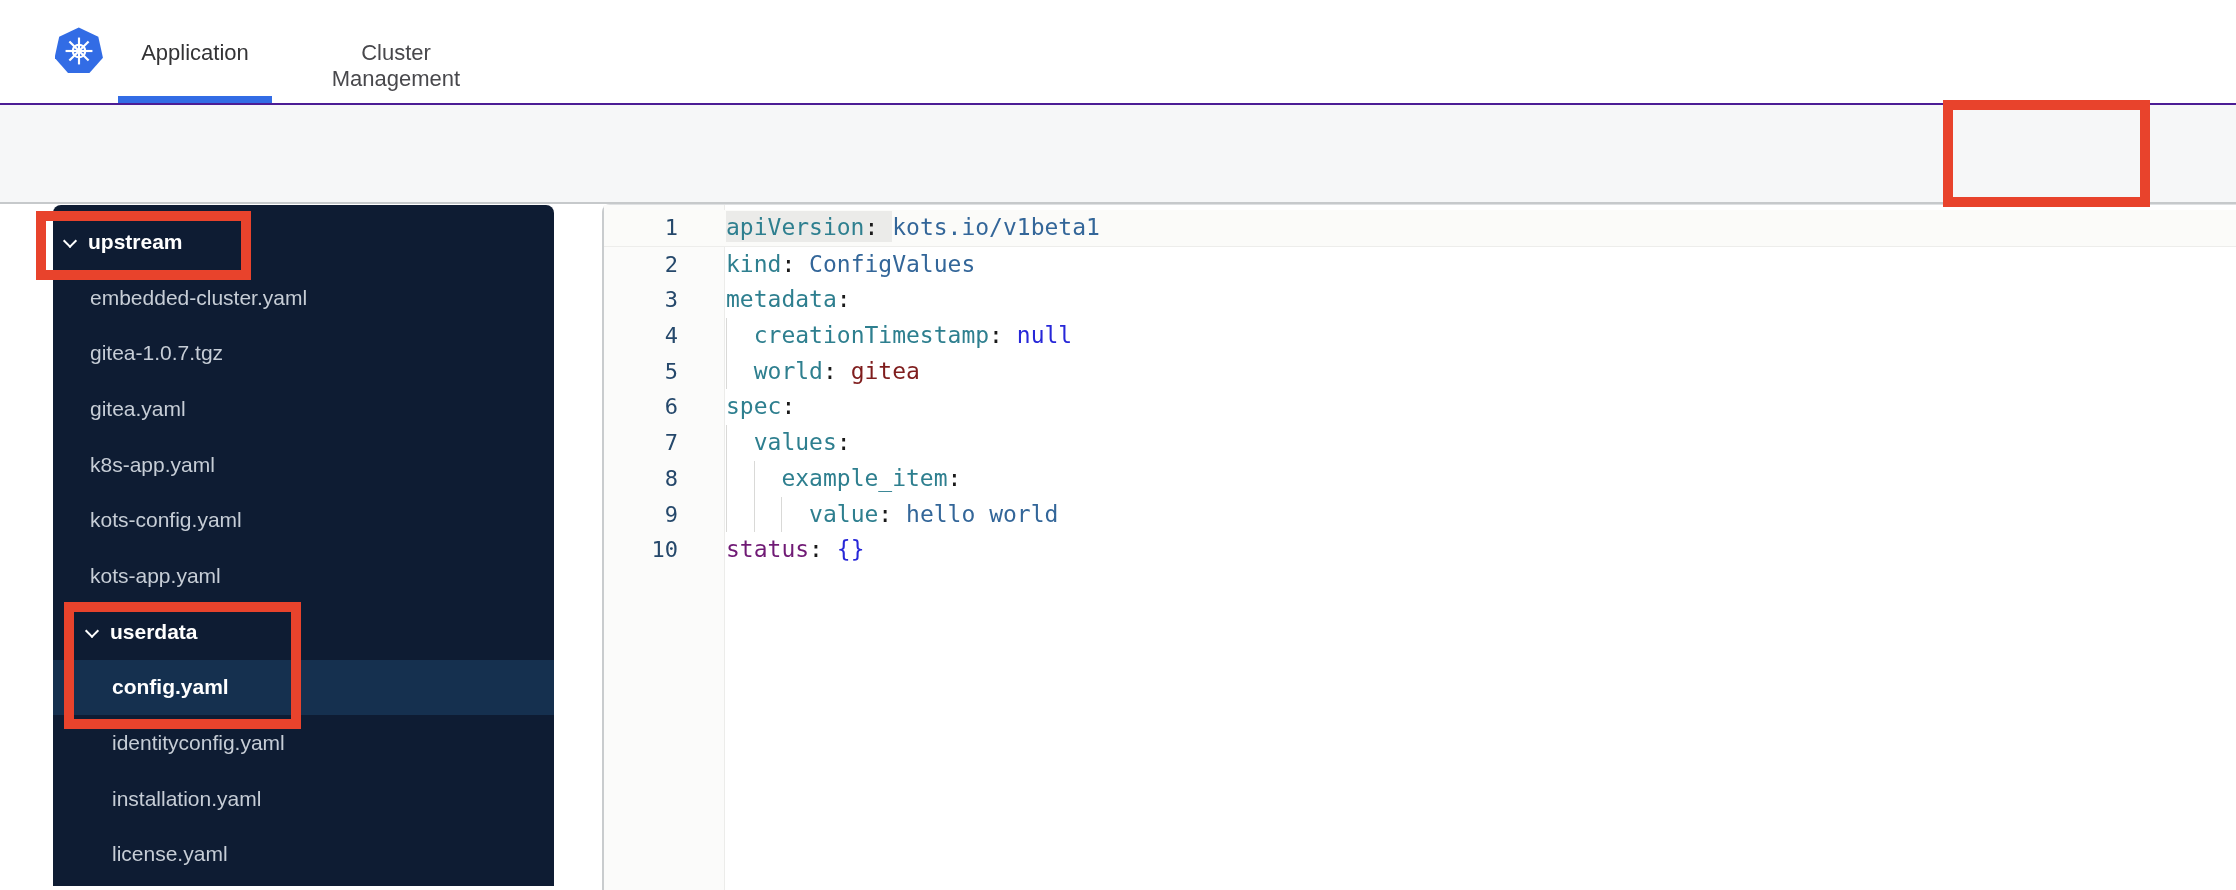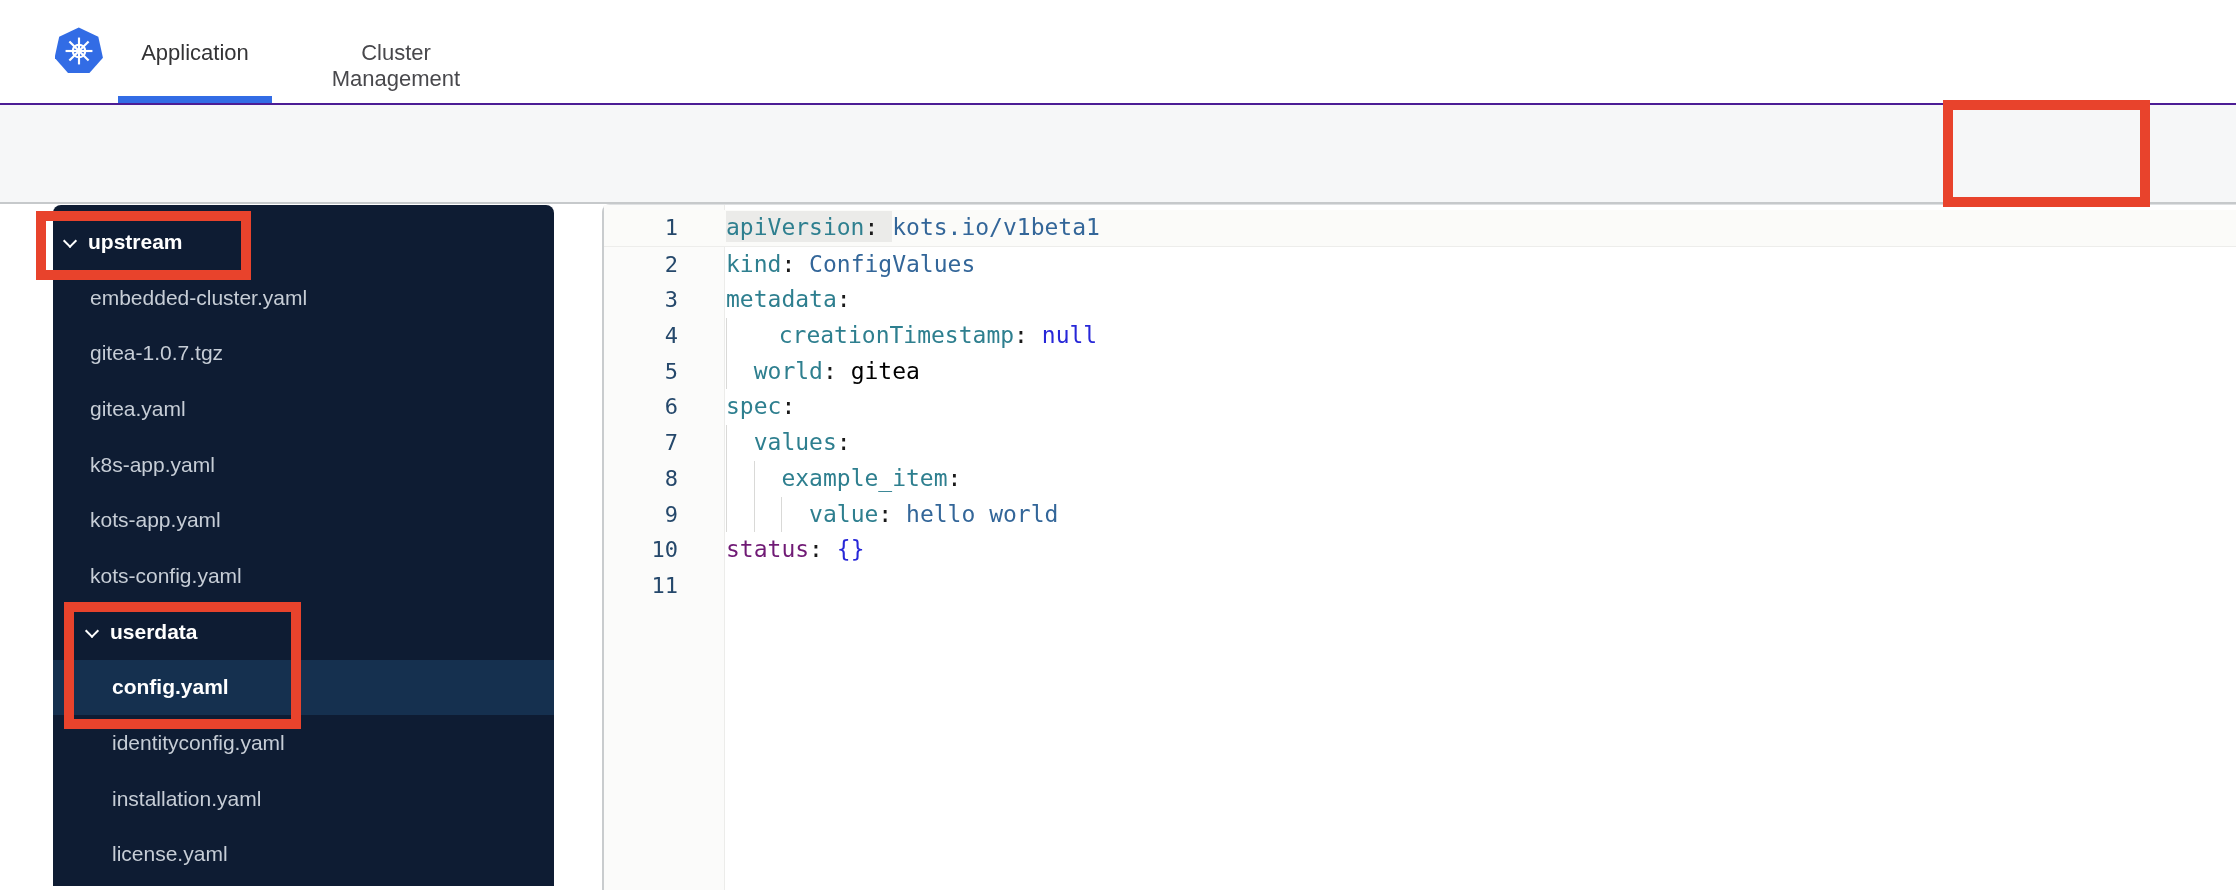--- a/index.html
+++ b/index.html
@@ -97,24 +97,24 @@
     <div class="tree-row file">
       <span class="label" style="margin-left: 37px;">gitea-1.0.7.tgz</span>
     </div>
     <div class="tree-row file">
       <span class="label" style="margin-left: 37px;">gitea.yaml</span>
     </div>
     <div class="tree-row file">
       <span class="label" style="margin-left: 37px;">k8s-app.yaml</span>
     </div>
     <div class="tree-row file">
-      <span class="label" style="margin-left: 37px;">kots-app.yaml</span>
+      <span class="label" style="margin-left: 37px;">kots-config.yaml</span>
     </div>
     <div class="tree-row file">
-      <span class="label" style="margin-left: 37px;">kots-config.yaml</span>
+      <span class="label" style="margin-left: 37px;">kots-app.yaml</span>
     </div>
     <div class="tree-row folder">
       <span class="chev" style="left: 33px;"></span>
       <span class="label" style="margin-left: 57px;">userdata</span>
     </div>
     <div class="tree-row file selected" style="background: rgb(21, 48, 79);">
       <span class="label" style="margin-left: 59px;">config.yaml</span>
     </div>
     <div class="tree-row file">
       <span class="label" style="margin-left: 59px;">identityconfig.yaml</span>
@@ -126,26 +126,25 @@
       <span class="label" style="margin-left: 59px;">license.yaml</span>
     </div>
   </div>
 
 <div class="file-viewer">
   <div class="gutter-bg"></div>
   <div class="code-area" id="codearea">
       <div class="code-line active"><span class="num" style="color: rgb(37, 72, 107);">1</span><span class="content"><span class="tok-sel" style="color: rgb(46, 127, 143);">apiVersion</span><span class="tok-sel" style="color: rgb(26, 26, 26);">: </span><span style="color: rgb(51, 102, 153);">kots.io/v1beta1</span></span></div>
       <div class="code-line"><span class="num" style="color: rgb(37, 72, 107);">2</span><span class="content"><span style="color: rgb(46, 127, 143);">kind</span><span style="color: rgb(26, 26, 26);">: </span><span style="color: rgb(51, 102, 153);">ConfigValues</span></span></div>
       <div class="code-line"><span class="num" style="color: rgb(37, 72, 107);">3</span><span class="content"><span style="color: rgb(46, 127, 143);">metadata</span><span style="color: rgb(26, 26, 26);">:</span></span></div>
-      <div class="code-line"><span class="num" style="color: rgb(37, 72, 107);">4</span><span class="content"><span class="guide" style="left: 0ch;"></span>  <span style="color: rgb(46, 127, 143); margin-left: 25px;">creationTimestamp</span><span style="color: rgb(26, 26, 26);">: </span><span style="color: rgb(39, 39, 216);">null</span></span></div>
-      <div class="code-line"><span class="num" style="color: rgb(37, 72, 107);">5</span><span class="content"><span class="guide" style="left: 0ch;"></span>  <span style="color: rgb(46, 127, 143);">world</span><span style="color: rgb(26, 26, 26);">: </span><span style="color: #000000;">gitea</span></span></div>
+      <div class="code-line"><span class="num" style="color: rgb(37, 72, 107);">4</span><span class="content"><span class="guide" style="left: 0ch;"></span>  <span style="color: rgb(46, 127, 143);">creationTimestamp</span><span style="color: rgb(26, 26, 26);">: </span><span style="color: rgb(39, 39, 216);">null</span></span></div>
+      <div class="code-line"><span class="num" style="color: rgb(37, 72, 107);">5</span><span class="content"><span class="guide" style="left: 0ch;"></span>  <span style="color: rgb(46, 127, 143);">world</span><span style="color: rgb(26, 26, 26);">: </span><span style="color: #7f1d1d;">gitea</span></span></div>
       <div class="code-line"><span class="num" style="color: rgb(37, 72, 107);">6</span><span class="content"><span style="color: rgb(46, 127, 143);">spec</span><span style="color: rgb(26, 26, 26);">:</span></span></div>
       <div class="code-line"><span class="num" style="color: rgb(37, 72, 107);">7</span><span class="content"><span class="guide" style="left: 0ch;"></span>  <span style="color: rgb(46, 127, 143);">values</span><span style="color: rgb(26, 26, 26);">:</span></span></div>
       <div class="code-line"><span class="num" style="color: rgb(37, 72, 107);">8</span><span class="content"><span class="guide" style="left: 0ch;"></span><span class="guide" style="left: 2ch;"></span>    <span style="color: rgb(46, 127, 143);">example_item</span><span style="color: rgb(26, 26, 26);">:</span></span></div>
       <div class="code-line"><span class="num" style="color: rgb(37, 72, 107);">9</span><span class="content"><span class="guide" style="left: 0ch;"></span><span class="guide" style="left: 2ch;"></span><span class="guide" style="left: 4ch;"></span>      <span style="color: rgb(46, 127, 143);">value</span><span style="color: rgb(26, 26, 26);">: </span><span style="color: rgb(51, 102, 153);">hello world</span></span></div>
       <div class="code-line"><span class="num" style="color: rgb(37, 72, 107);">10</span><span class="content"><span style="color: #701a75;">status</span><span style="color: rgb(26, 26, 26);">: </span><span style="color: rgb(39, 39, 216);">{}</span></span></div>
-      <div class="code-line"><span class="num" style="color: rgb(37, 72, 107);">11</span><span class="content"></span></div>
     </div>
 </div>
 
 <div class="annotation ann-viewfiles" style="border-color: rgb(232, 67, 44);"></div>
 <div class="annotation ann-upstream" style="border-color: rgb(232, 67, 44);"></div>
 <div class="annotation ann-userdata" style="border-color: rgb(232, 67, 44);"></div>
 
 </body></html>

